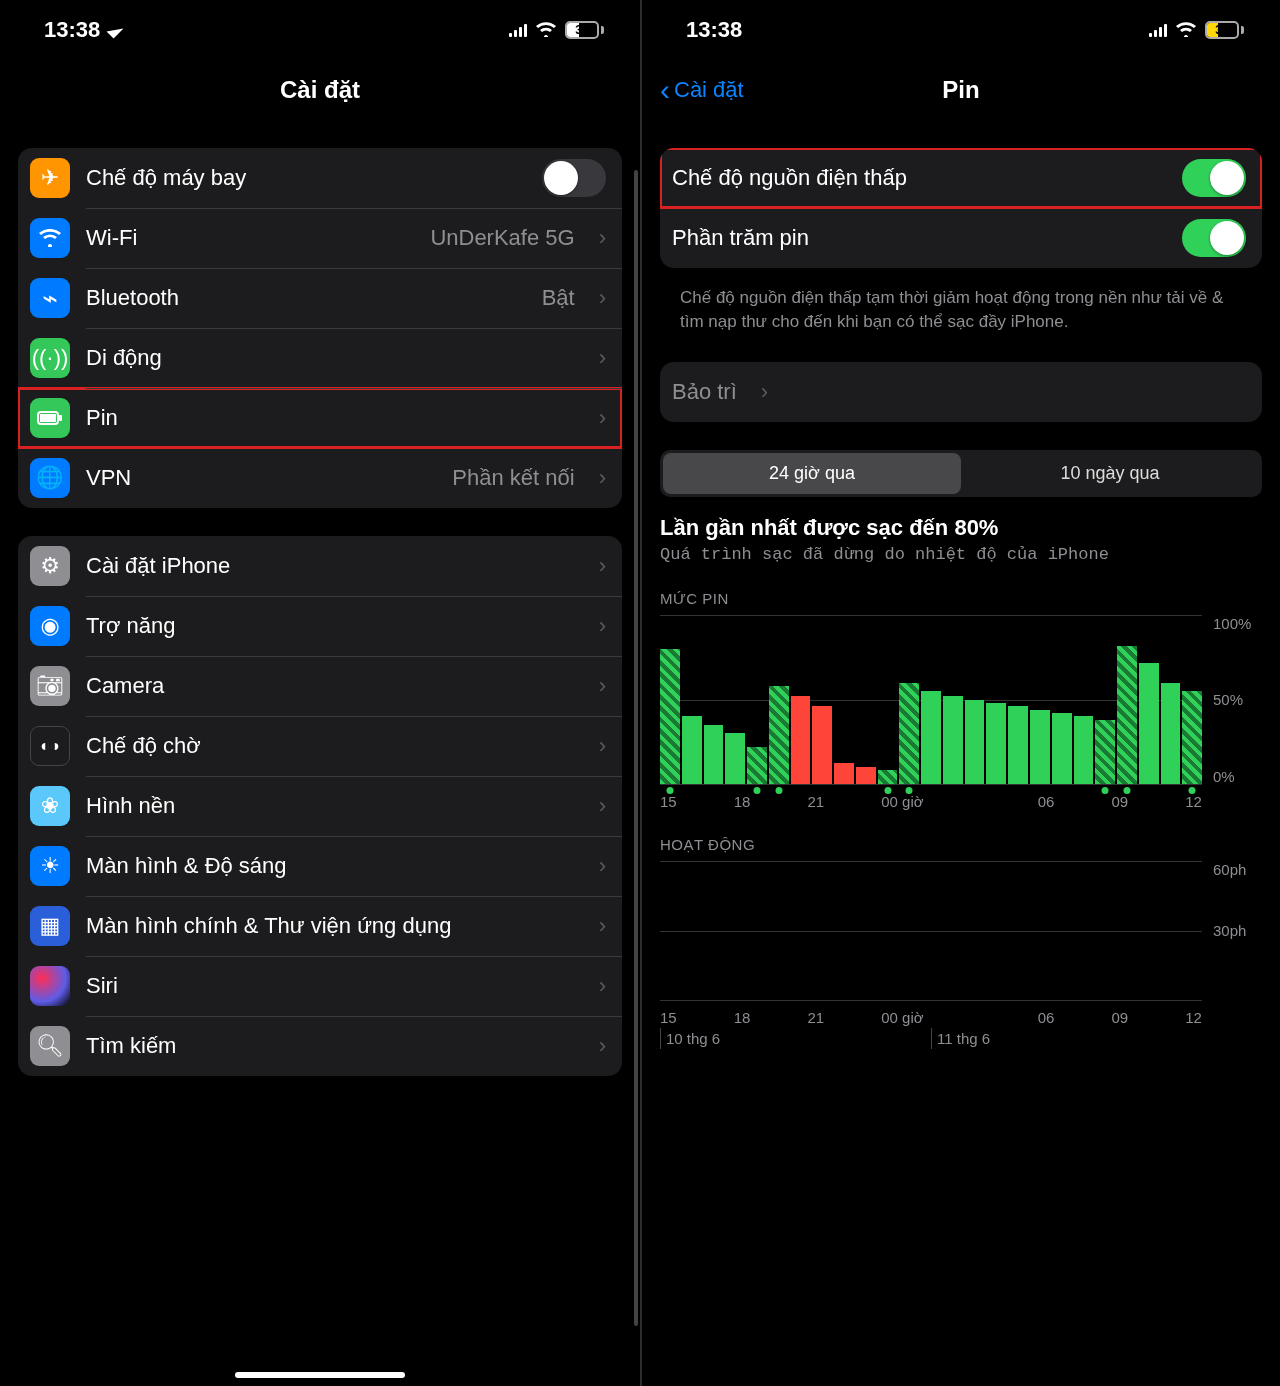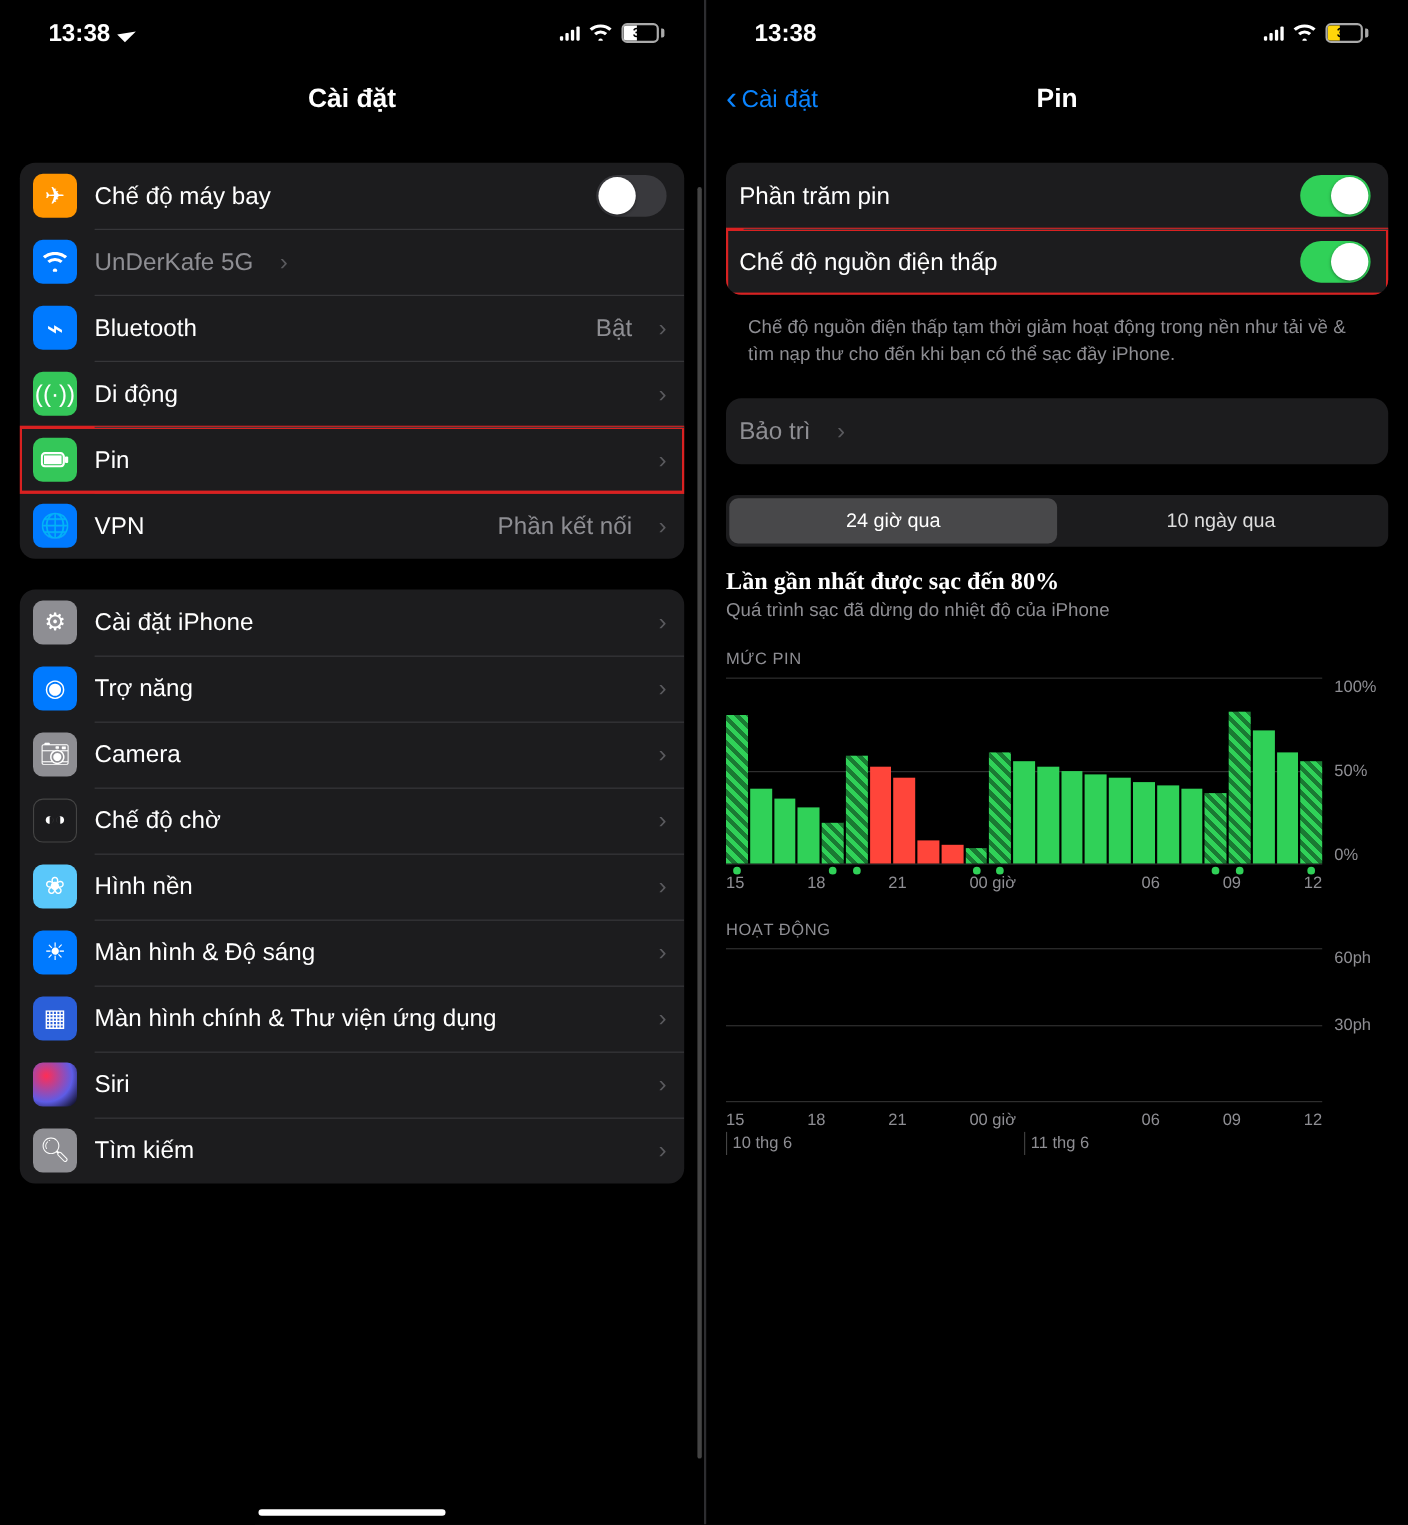--- a/index.html
+++ b/index.html
@@ -52,22 +52,22 @@
   .ic-grey { background: #8e8e93; } .ic-system { background: #8e8e93; } .ic-teal { background:#5ac8fa; }
   .ic-dark { background:#1c1c1e; border:1px solid #444; } .ic-darkblue{background:#2b5fd9;}
   .ic-siri { background: radial-gradient(circle at 30% 30%, #ff2d55, #5e5ce6 60%, #000 100%); }
   .ic-search { background: #8e8e93; }
 
   
   .segmented { display: flex; background: #1c1c1e; border-radius: 10px; padding: 3px; margin: 16px 0 10px 0; }
   .segmented div { flex: 1; text-align: center; padding: 10px 0; border-radius: 8px; font-size: 18px; color: #ddd; }
   .segmented div.sel { background: #48484a; color: #fff; font-weight: 500; }
 
-  .section-title { font-size: 22px; font-weight: 600; margin-top: 18px; font-family: Liberation Serif, serif; }
-  .section-sub { color: #8e8e93; font-size: 17px; margin-top: 4px; }
+  .section-title { font-size: 22px; font-weight: 600; margin-top: 18px; }
+  .section-sub { color: #8e8e93; font-size: 17px; margin-top: 4px; font-family: Liberation Mono, monospace; }
 
   .chart-label { color: #8e8e93; font-size: 15px; letter-spacing: .5px; margin: 26px 0 8px 0; }
 
   
   .chart-wrap { position: relative; padding-right: 60px; }
   .chart { display: flex; align-items: flex-end; height: 170px; gap: 2px; border-bottom: 1px solid #333; border-top: 1px solid #333; position: relative; }
   .chart::before { content:""; position:absolute; left:0; right:0; top:50%; height:1px; background:#333; }
   .chart .bar { flex: 1; background: #30d158; position: relative; }
   .chart .bar.red { background: #ff453a; }
   .chart .bar.blue { background: #0a84ff; }
@@ -128,20 +128,21 @@
         <span class="toggle">
             <span class="knob"></span>
           </span>
       </div>
       <div class="row">
         <span class="icon ic-blue">
             <svg width="22" height="18" viewBox="0 0 22 18">
               <path d="M11 15a2 2 0 1 0 .001 0M4 8a11 11 0 0 1 14 0l-2 2a8 8 0 0 0-10 0zM0 4a17 17 0 0 1 22 0l-2 2a14 14 0 0 0-18 0z" fill="#fff"></path>
             </svg>
           </span>
+        <span class="label">Wi-Fi</span>
         <span class="value">UnDerKafe 5G</span>
         <span class="chevron">›</span>
       </div>
       <div class="row">
         <span class="icon ic-blue">
             <span class="glyph" style="font-size:26px">⌁</span>
           </span>
         <span class="label">Bluetooth</span>
         <span class="value">Bật</span>
         <span class="chevron">›</span>
@@ -270,28 +271,28 @@
   <div class="nav">
     <div class="nav-back">
       <span class="chev">‹</span>
       <span>Cài đặt</span>
     </div>
     <div class="nav-title">Pin</div>
   </div>
 
   <div class="content">
     <div class="group">
+      <div class="row no-icon highlight">
+        <span class="label">Chế độ nguồn điện thấp</span>
+        <span class="toggle on">
+            <span class="knob"></span>
+          </span>
+      </div>
       <div class="row no-icon">
         <span class="label">Phần trăm pin</span>
-        <span class="toggle on">
-            <span class="knob"></span>
-          </span>
-      </div>
-      <div class="row no-icon highlight">
-        <span class="label">Chế độ nguồn điện thấp</span>
         <span class="toggle on">
             <span class="knob"></span>
           </span>
       </div>
     </div>
     <div class="footer-text" style="margin-top:-20px;margin-bottom:10px">Chế độ nguồn điện thấp tạm thời giảm hoạt động trong nền như tải về &amp; tìm nạp thư cho đến khi bạn có thể sạc đầy iPhone.</div>
 
     <div class="group">
       <div class="row no-icon">
         <span class="value">Bảo trì</span>

